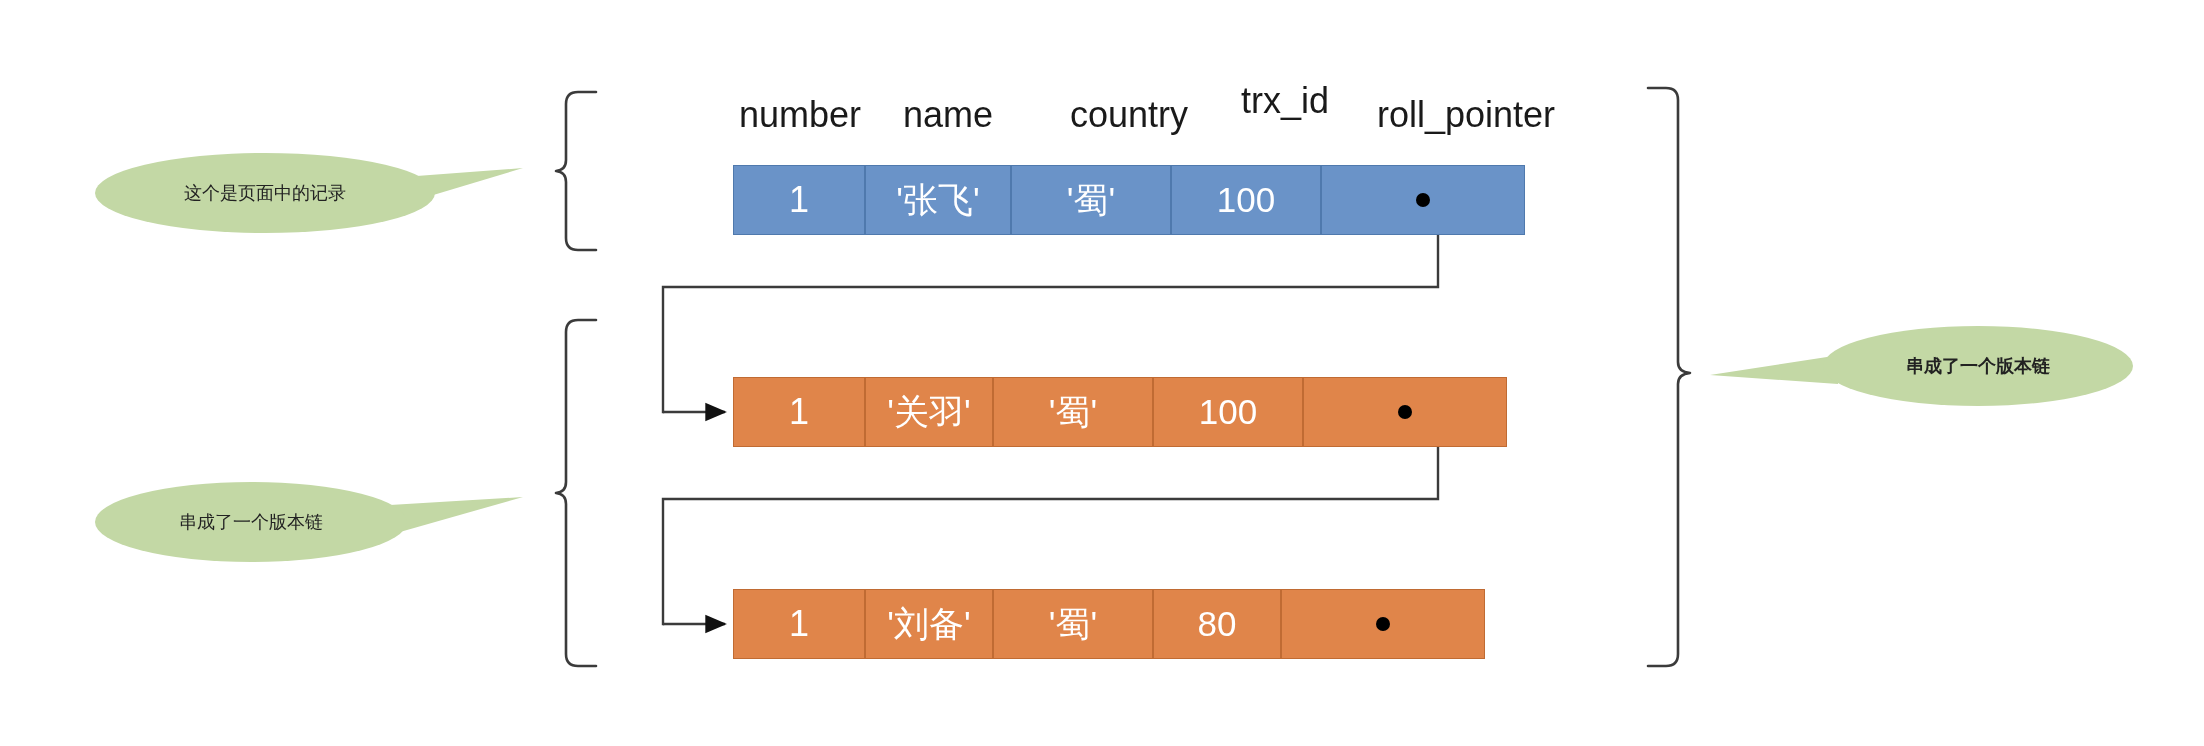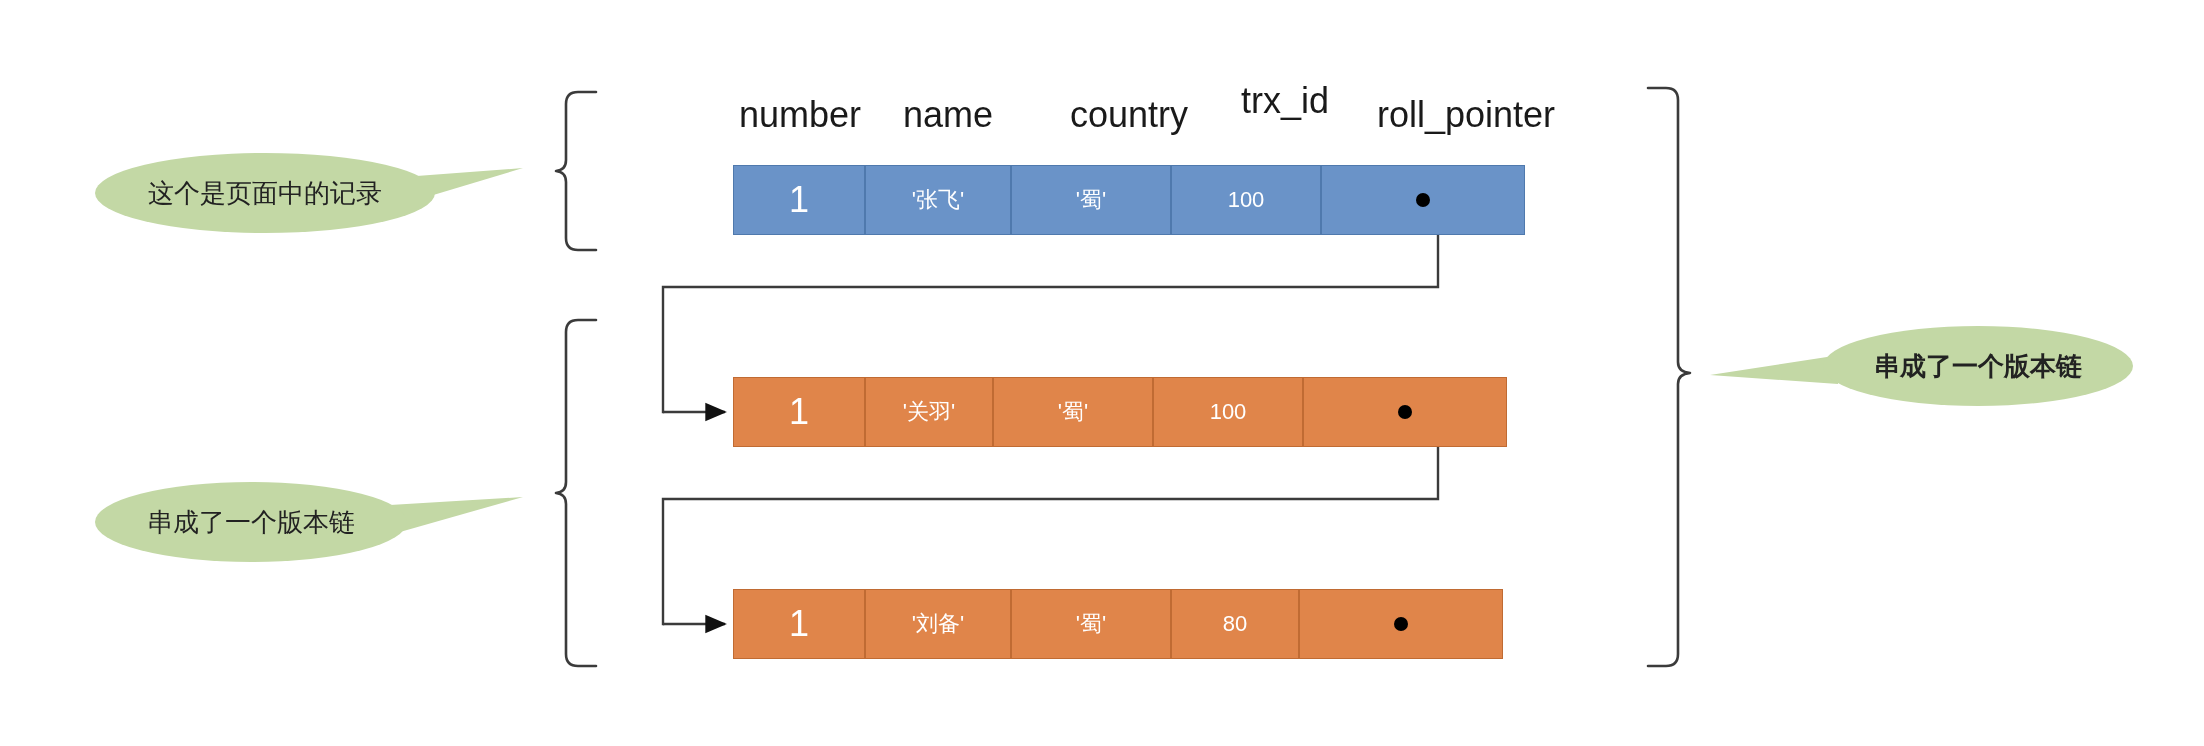--- a/index.html
+++ b/index.html
@@ -45,21 +45,21 @@
     display: flex;
     box-sizing: border-box;
     height: 70px;
   }
   .record-row .cell {
     box-sizing: border-box;
     display: flex;
     align-items: center;
     justify-content: center;
     color: #ffffff;
-    font-size: 22px;
+    font-size: 35px;
     white-space: nowrap;
     font-family: "Liberation Sans", "DejaVu Sans", sans-serif;
   }
   .row-blue .cell {
     background: #6A93C8;
     border: 1px solid #4f79ad;
   }
   .row-orange .cell {
     background: #E0854A;
     border: 1px solid #c06b33;
@@ -78,21 +78,21 @@
 
   
   .callout {
     position: absolute;
     background: #C3D8A5;
     border-radius: 50%;
     display: flex;
     align-items: center;
     justify-content: center;
     color: #222222;
-    font-size: 26px;
+    font-size: 18px;
     white-space: nowrap;
     font-family: "Liberation Sans", "DejaVu Sans", sans-serif;
   }
 </style>
 </head>
 <body>
 
 <div id="canvas">
 
   <svg class="svg-layer" viewBox="0 0 2204 746" xmlns="http://www.w3.org/2000/svg">
@@ -159,21 +159,21 @@
     <div class="cell" style="width:128px;">'关羽'</div>
     <div class="cell" style="width:160px;">'蜀'</div>
     <div class="cell" style="width:150px;">100</div>
     <div class="cell ptr" style="width:204px;">
       <span class="dot"></span>
     </div>
   </div>
 
   <div class="record-row row-orange" style="left:733px; top:589px; width:792px;">
     <div class="cell num" style="width:132px;">1</div>
-    <div class="cell" style="width:146px;">'刘备'</div>
+    <div class="cell" style="width:128px;">'刘备'</div>
     <div class="cell" style="width:160px;">'蜀'</div>
     <div class="cell" style="width:128px;">80</div>
     <div class="cell ptr" style="width:204px;">
       <span class="dot"></span>
     </div>
   </div>
 
   <div class="callout" style="left:95px; top:153px; width:340px; height:80px;">这个是页面中的记录</div>
 
   <div class="callout" style="left:95px; top:482px; width:312px; height:80px;">串成了一个版本链</div>

